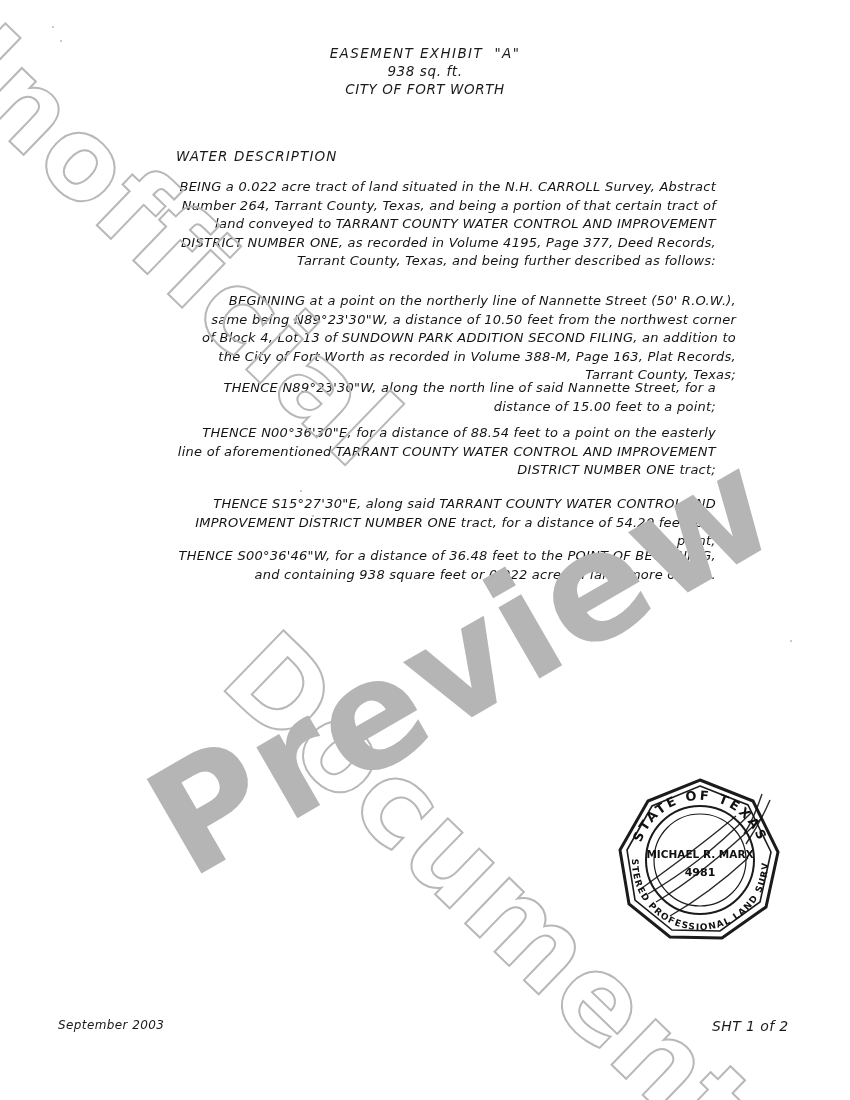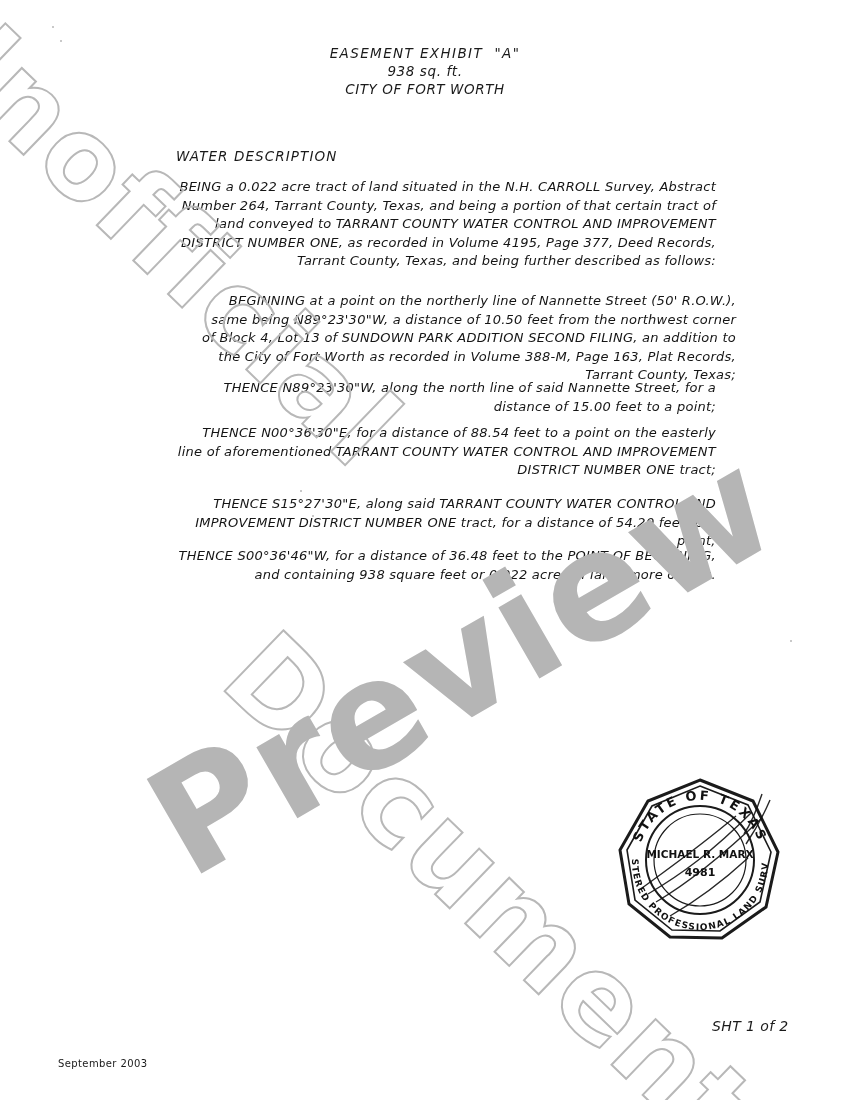--- a/index.html
+++ b/index.html
@@ -63,24 +63,24 @@
   .p2 { top: 292px; margin-left: 20px; }
   .p3 { top: 379px; }
   .p4 { top: 424px; }
   .p5 { top: 495px; }
   .p6 { top: 547px; }
 
   .footer-left {
     position: absolute;
     left: 58px;
     top: 1018px;
-    font-size: 10px;
+    font-style: italic;
+    font-size: 12px;
     letter-spacing: 0.4px;
     color: #1a1a1a;
-    margin-top: 40px;
   }
   .footer-right {
     position: absolute;
     left: 712px;
     top: 1018px;
     font-style: italic;
     font-size: 14px;
     letter-spacing: 0.4px;
     color: #1a1a1a;
   }

